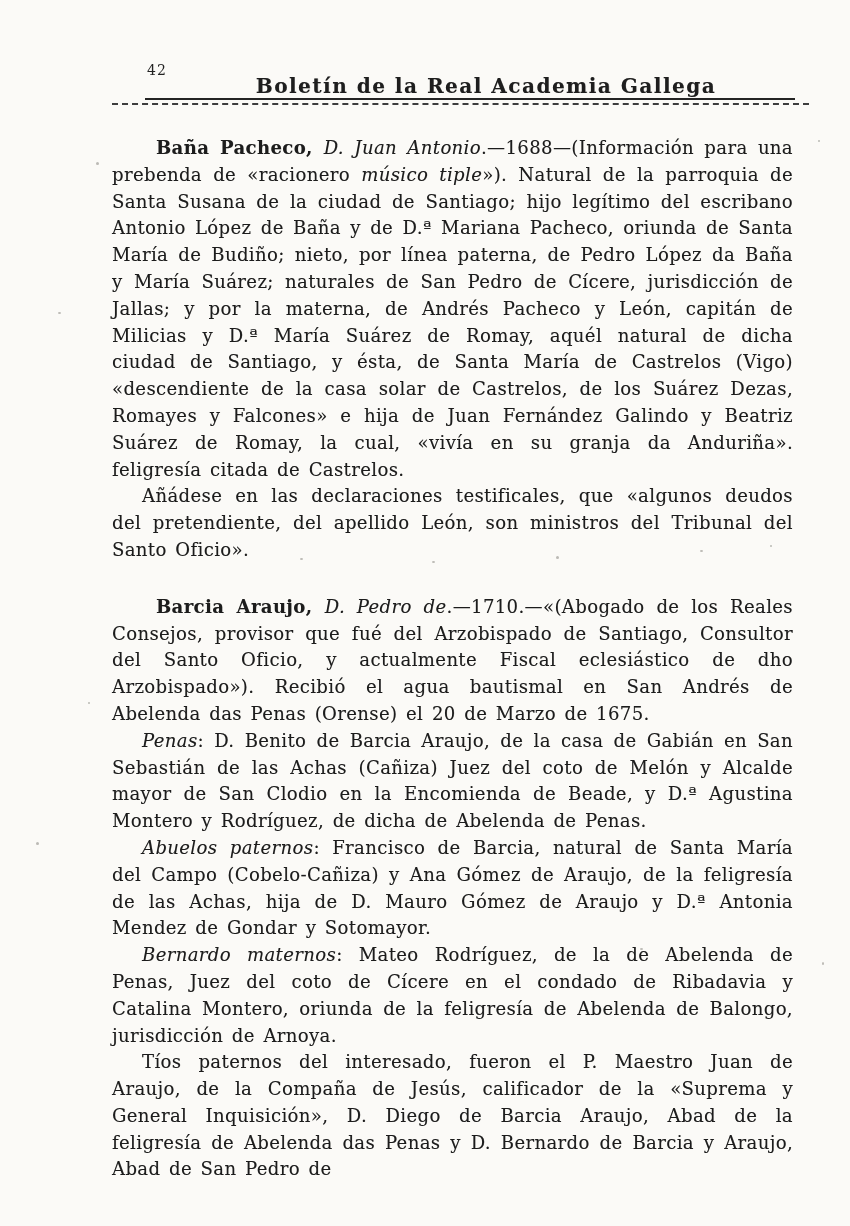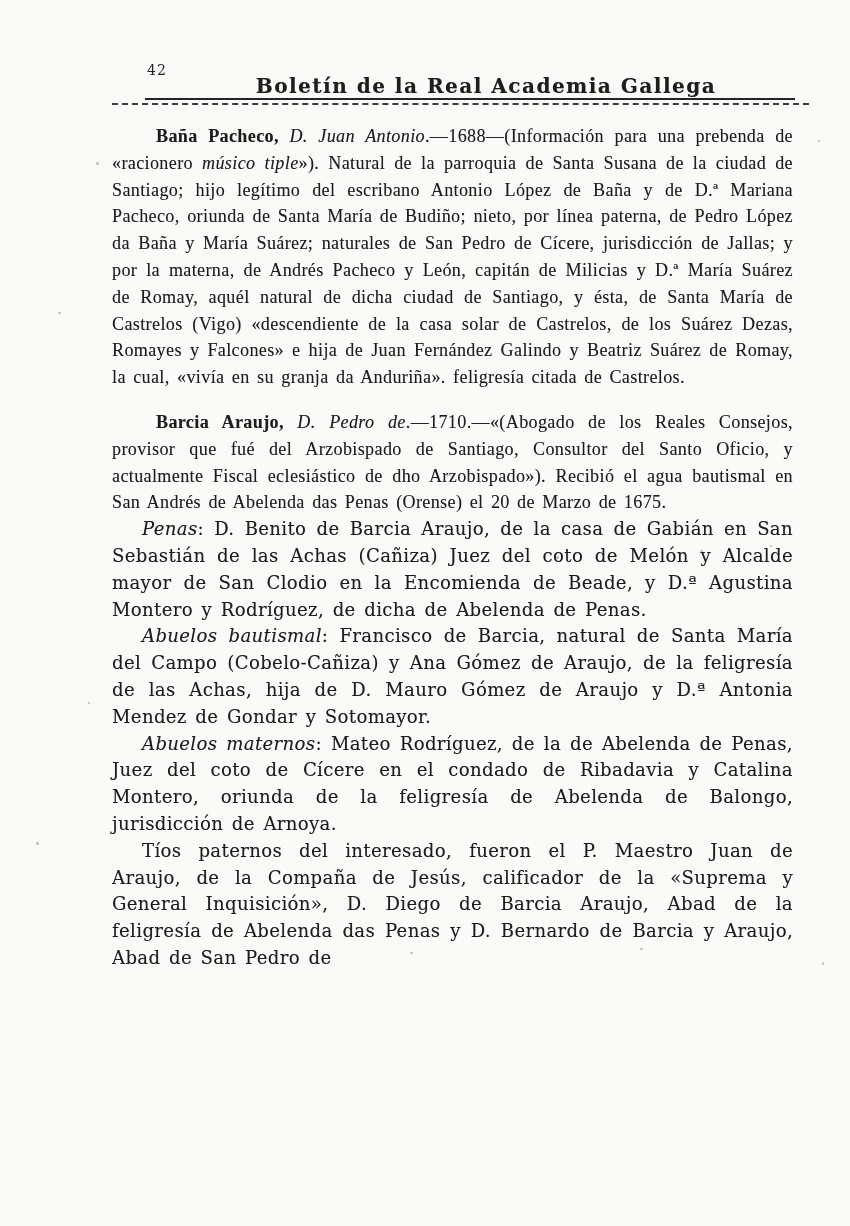--- a/index.html
+++ b/index.html
@@ -44,21 +44,21 @@
     font-size: 18px; line-height: 26.8px;
     text-align: justify;
     letter-spacing: 0.4px; word-spacing: 2.5px;
     color: #1c1c1c;
     text-shadow: 0.25px 0.25px 0 rgba(25,25,25,0.35);
     hyphens: auto;
   }
   .text-block p { margin: 0; text-indent: 30px; }
   .text-block p.no-indent { text-indent: 0; }
   .text-block p.entry { text-indent: 44px; }
-  .text-block p.space-before { margin-top: 18px; font-family: Liberation Serif, serif; }
+  .text-block p.space-before { margin-top: 30px; }
   .seg-bold { font-weight: 700; }
   .seg-italic { font-style: italic; }
 
   .speck {
     position: absolute; border-radius: 50%;
     background: #6d6a64; opacity: 0.45; pointer-events: none;
   }
 </style>
 </head>
 <body style="background: rgb(251, 250, 247);">
@@ -68,24 +68,25 @@
   <header class="header">
     <span class="page-num">42</span>
     <h1 class="journal-title">Boletín de la Real Academia Gallega</h1>
   </header>
 
   <div class="rule-solid"></div>
   <div class="rule-dashed"></div>
 
   <main class="text-block" style="color: rgb(28, 28, 28);">
       <p class="entry space-before"><span class="seg-bold">Baña Pacheco, </span><span class="seg-italic">D. Juan Antonio</span><span class="seg-normal">.—1688—(Información para una prebenda de «racionero </span><span class="seg-italic">músico tiple</span><span class="seg-normal">»). Natural de la parroquia de Santa Susana de la ciudad de Santiago; hijo legítimo del escribano Antonio López de Baña y de D.ª Mariana Pacheco, oriunda de Santa María de Budiño; nieto, por línea paterna, de Pedro López da Baña y María Suárez; naturales de San Pedro de Cícere, jurisdicción de Jallas; y por la materna, de Andrés Pacheco y León, capitán de Milicias y D.ª María Suárez de Romay, aquél natural de dicha ciudad de Santiago, y ésta, de Santa María de Castrelos (Vigo) «descendiente de la casa solar de Castrelos, de los Suárez Dezas, Romayes y Falcones» e hija de Juan Fernández Galindo y Beatriz Suárez de Romay, la cual, «vivía en su granja da Anduriña». feligresía citada de Castrelos.</span></p>
+      <p class=""><span class="seg-normal">Añádese en las declaraciones testificales, que «algunos deudos del pretendiente, del apellido León, son ministros del Tribunal del Santo Oficio».</span></p>
       <p class="entry space-before"><span class="seg-bold">Barcia Araujo, </span><span class="seg-italic">D. Pedro de</span><span class="seg-normal">.—1710.—«(Abogado de los Reales Consejos, provisor que fué del Arzobispado de Santiago, Consultor del Santo Oficio, y actualmente Fiscal eclesiástico de dho Arzobispado»). Recibió el agua bautismal en San Andrés de Abelenda das Penas (Orense) el 20 de Marzo de 1675.</span></p>
       <p class=""><span class="seg-italic">Penas</span><span class="seg-normal">: D. Benito de Barcia Araujo, de la casa de Gabián en San Sebastián de las Achas (Cañiza) Juez del coto de Melón y Alcalde mayor de San Clodio en la Encomienda de Beade, y D.ª Agustina Montero y Rodríguez, de dicha de Abelenda de Penas.</span></p>
-      <p class=""><span class="seg-italic">Abuelos bautismal</span><span class="seg-normal">: Francisco de Barcia, natural de Santa María del Campo (Cobelo-Cañiza) y Ana Gómez de Araujo, de la feligresía de las Achas, hija de D. Mauro Gómez de Araujo y D.ª Antonia Mendez de Gondar y Sotomayor.</span></p>
-      <p class=""><span class="seg-italic">Abuelos maternos</span><span class="seg-normal">: Mateo Rodríguez, de la de Abelenda de Penas, Juez del coto de Cícere en el condado de Ribadavia y Catalina Montero, oriunda de la feligresía de Abelenda de Balongo, jurisdicción de Arnoya.</span></p>
+      <p class=""><span class="seg-italic">Abuelos paternos</span><span class="seg-normal">: Francisco de Barcia, natural de Santa María del Campo (Cobelo-Cañiza) y Ana Gómez de Araujo, de la feligresía de las Achas, hija de D. Mauro Gómez de Araujo y D.ª Antonia Mendez de Gondar y Sotomayor.</span></p>
+      <p class=""><span class="seg-italic">Bernardo maternos</span><span class="seg-normal">: Mateo Rodríguez, de la de Abelenda de Penas, Juez del coto de Cícere en el condado de Ribadavia y Catalina Montero, oriunda de la feligresía de Abelenda de Balongo, jurisdicción de Arnoya.</span></p>
       <p class=""><span class="seg-normal">Tíos paternos del interesado, fueron el P. Maestro Juan de Araujo, de la Compaña de Jesús, calificador de la «Suprema y General Inquisición», D. Diego de Barcia Araujo, Abad de la feligresía de Abelenda das Penas y D. Bernardo de Barcia y Araujo, Abad de San Pedro de</span></p>
     </main>
 
   <div class="speck" style="left:96px;  top:162px;  width:3px; height:3px;"></div>
   <div class="speck" style="left:818px; top:140px;  width:2px; height:2px;"></div>
   <div class="speck" style="left:58px;  top:312px;  width:3px; height:2px;"></div>
   <div class="speck" style="left:300px; top:558px;  width:3px; height:2px;"></div>
   <div class="speck" style="left:432px; top:561px;  width:3px; height:2px;"></div>
   <div class="speck" style="left:556px; top:556px;  width:3px; height:3px;"></div>
   <div class="speck" style="left:700px; top:550px;  width:3px; height:2px;"></div>

